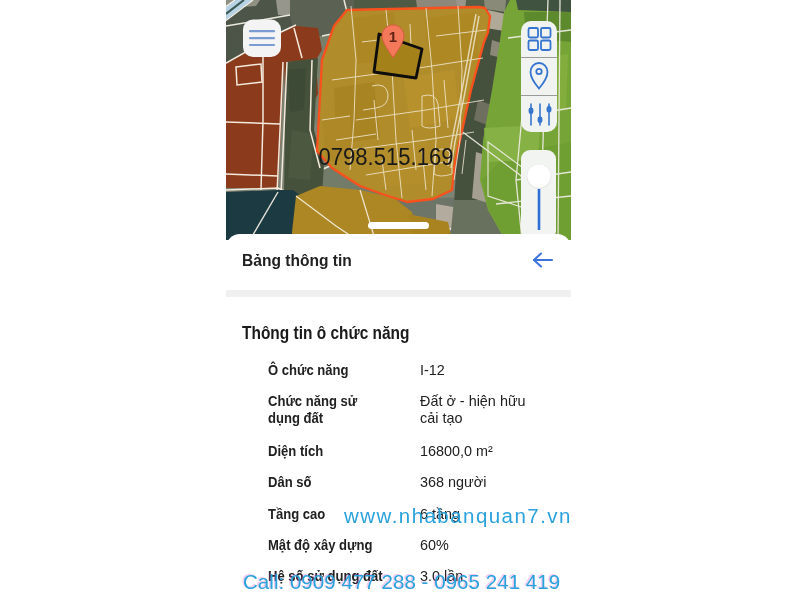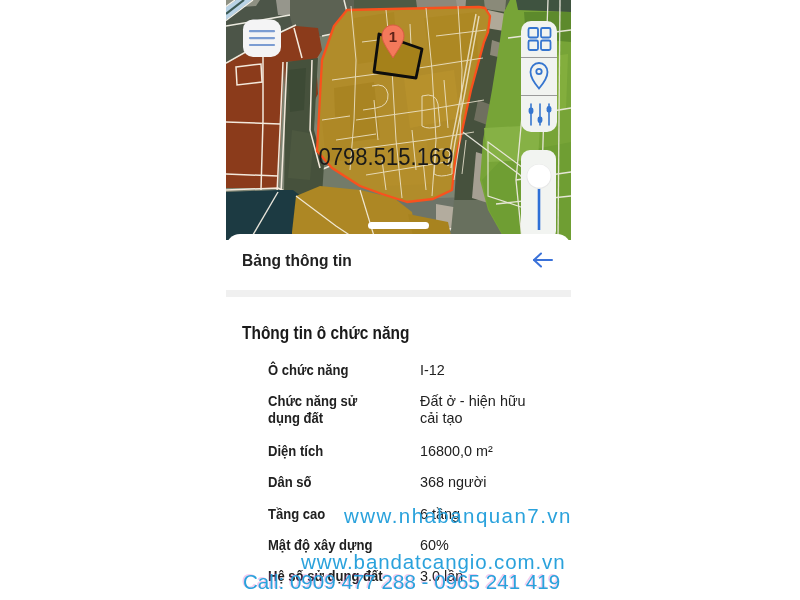--- a/index.html
+++ b/index.html
@@ -243,15 +243,14 @@
   <div class="val" style="top:505px;">6 tầng</div>
 
   <div class="lab" style="top:536.4px; width:160px;">Mật độ xây dựng</div>
   <div class="val" style="top:536.4px;">60%</div>
 
   <div class="lab" style="top:567.4px; width:170px; white-space:nowrap;">Hệ số sử dụng đất</div>
   <div class="val" style="top:567.4px;">3.0 lần</div>
 </div>
 
 <div class="wm" style="left:344px; top:506px; font-size:20.5px; letter-spacing:1.45px;">www.nhabanquan7.vn</div>
-<div class="wm" style="left:301px; top:552px; font-size:20.5px; letter-spacing:0.9px;">www.bandatcangio.com.vn</div>
 <div class="wm" style="left:243px; top:572px; font-size:20.6px; text-shadow:-1.5px -1.5px 0 rgba(210,70,190,0.28);">Call: 0909 477 288 - 0965 241 419</div>
 </div>
 
 </body></html>

